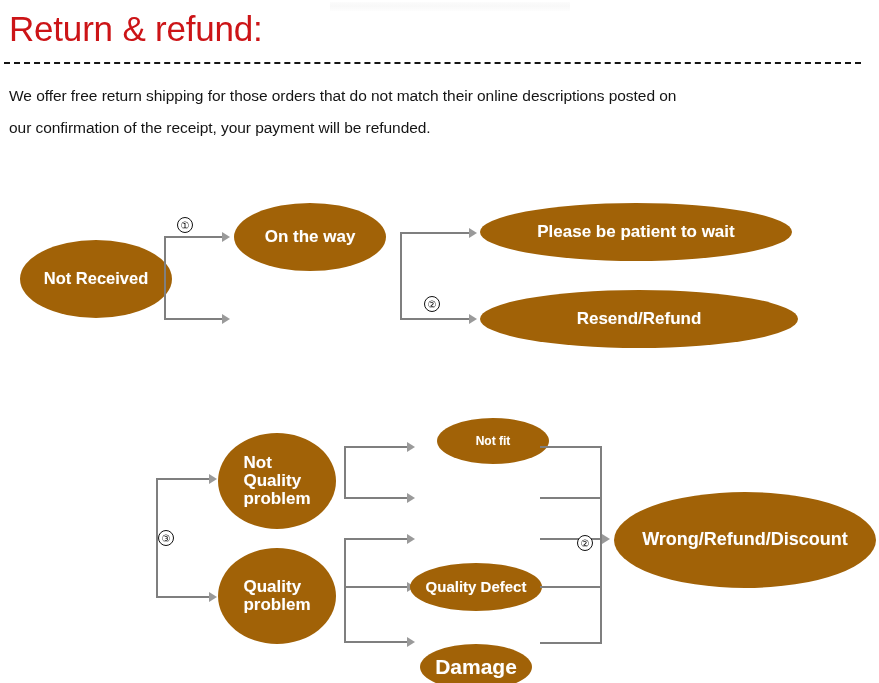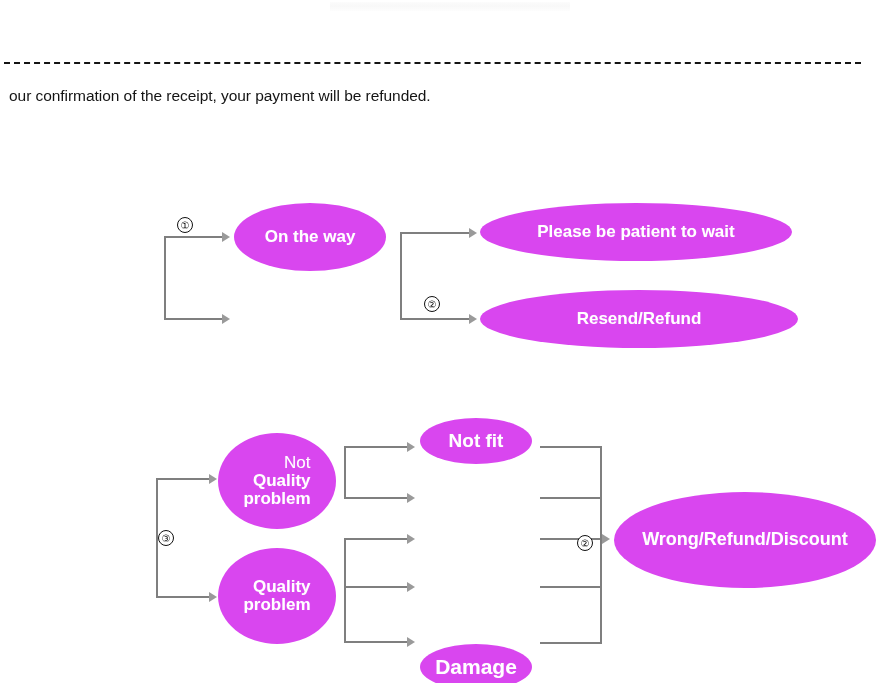--- a/index.html
+++ b/index.html
@@ -41,24 +41,24 @@
     color:#141414;
     letter-spacing:-0.05px;
   }
   .para .ln{display:block;white-space:nowrap;}
 
   
   .flow{position:absolute;left:0;}
   .node{
     position:absolute;
     border-radius:50%;
-    background:#d946ef;
+    background:#a16207;
     color:#ffffff;
     display:flex;align-items:center;justify-content:center;
-    text-align:right;
+    text-align:left;
     font-weight:600;
     line-height:1.06;
     box-sizing:border-box;
     text-shadow:0 0 1px rgba(255,255,255,.25);
     user-select:none;
   }
   .node span{display:block;padding:0 6px;}
 
   
   .hline{position:absolute;height:0;border-top:2px solid #7f7f7f;}
@@ -80,28 +80,33 @@
     box-sizing:border-box;
   }
 </style>
 </head>
 <body>
 
 <div id="page">
 
   <div class="top-artifact"></div>
 
+  <div class="title">Return &amp; refund:</div>
   <div class="rule"></div>
 
   <div class="para">
+    <span class="ln">We offer free return shipping for  those orders that do not  match their online descriptions  posted on</span>
     <span class="ln">our confirmation of the receipt, your payment will be refunded.</span>
   </div>
 
   <div class="flow" style="top:0;left:0;width:879px;height:683px;pointer-events:none;">
 
+    <div class="node" style="left:20px;top:240px;width:152px;height:78px;font-size:16.5px;">
+      <span>Not Received</span>
+    </div>
 
     <div class="vline" style="left:164px;top:236px;height:82px;"></div>
     <div class="hline" style="left:164px;top:236px;width:59px;"></div>
     <div class="hline" style="left:164px;top:318px;width:59px;"></div>
     <div class="arrow" style="left:222px;top:232px;"></div>
     <div class="arrow" style="left:222px;top:314px;"></div>
     <div class="badge" style="left:177px;top:217px;">
       <span>①</span>
     </div>
 
@@ -133,21 +138,21 @@
     <div class="hline" style="left:156px;top:478px;width:54px;"></div>
     <div class="hline" style="left:156px;top:596px;width:54px;"></div>
     <div class="arrow" style="left:209px;top:474px;"></div>
     <div class="arrow" style="left:209px;top:592px;"></div>
     <div class="badge" style="left:158px;top:530px;">
       <span>③</span>
     </div>
 
     <div class="node" style="left:218px;top:433px;width:118px;height:96px;font-size:17px;">
       <span>
-        <b style="font-weight:400;display:block">Not</b>
+        <b style="font-weight:700;display:block">Not</b>
         <b style="font-weight:600;display:block">Quality</b>
         <b style="font-weight:600;display:block">problem</b>
       </span>
     </div>
     <div class="node" style="left:218px;top:548px;width:118px;height:96px;font-size:17px;">
       <span>
         <b style="font-weight:600;display:block">Quality</b>
         <b style="font-weight:600;display:block">problem</b>
       </span>
     </div>
@@ -159,22 +164,25 @@
     <div class="arrow" style="left:407px;top:493px;"></div>
 
     <div class="vline" style="left:344px;top:538px;height:103px;"></div>
     <div class="hline" style="left:344px;top:538px;width:64px;"></div>
     <div class="hline" style="left:344px;top:586px;width:64px;"></div>
     <div class="hline" style="left:344px;top:641px;width:64px;"></div>
     <div class="arrow" style="left:407px;top:534px;"></div>
     <div class="arrow" style="left:407px;top:582px;"></div>
     <div class="arrow" style="left:407px;top:637px;"></div>
 
-    <div class="node" style="left:420px;top:418px;width:112px;height:46px;font-size:19px;">
+    <div class="node" style="left:437px;top:418px;width:112px;height:46px;font-size:12px;">
       <span>Not fit</span>
+    </div>
+    <div class="node" style="left:410px;top:563px;width:132px;height:48px;font-size:15px;">
+      <span>Quality Defect</span>
     </div>
     <div class="node" style="left:420px;top:644px;width:112px;height:46px;font-size:21px;">
       <span>Damage</span>
     </div>
 
     <div class="vline" style="left:600px;top:446px;height:196px;"></div>
     <div class="hline" style="left:540px;top:446px;width:62px;"></div>
     <div class="hline" style="left:540px;top:497px;width:62px;"></div>
     <div class="hline" style="left:540px;top:538px;width:62px;"></div>
     <div class="hline" style="left:540px;top:586px;width:62px;"></div>

